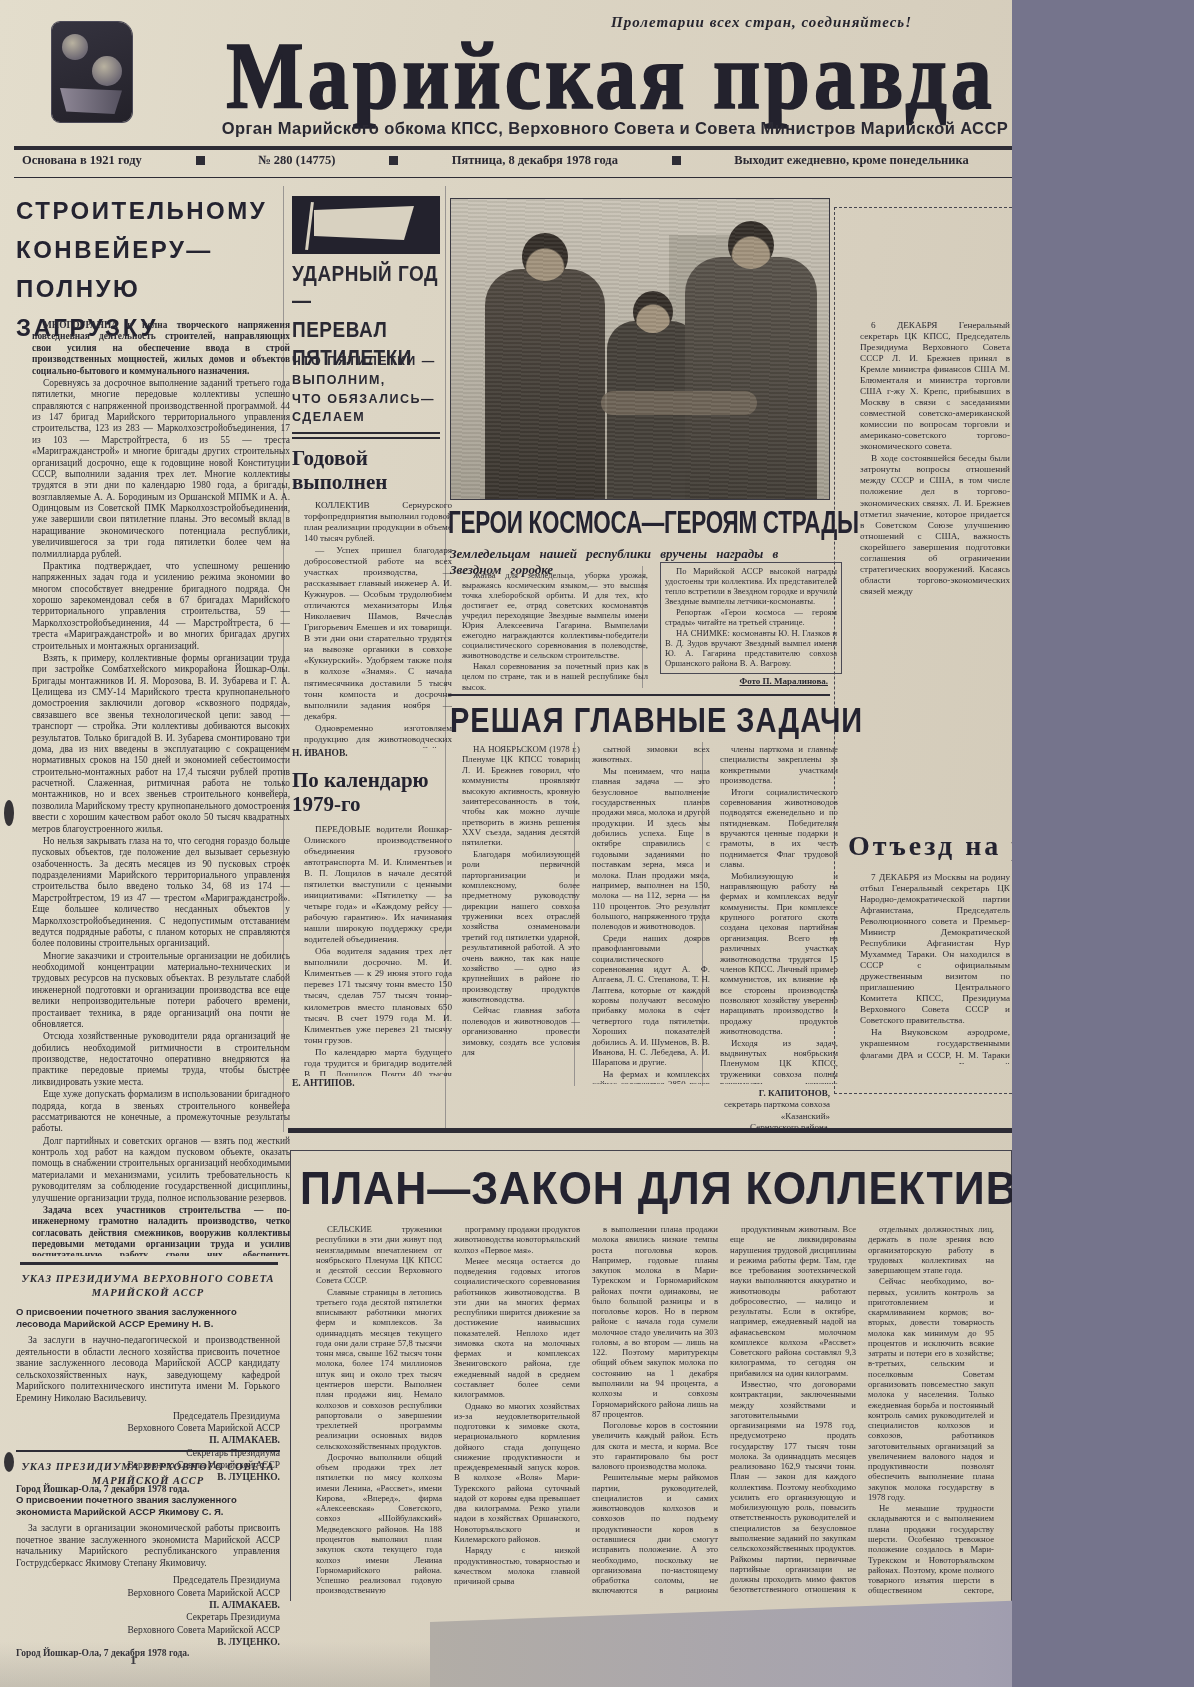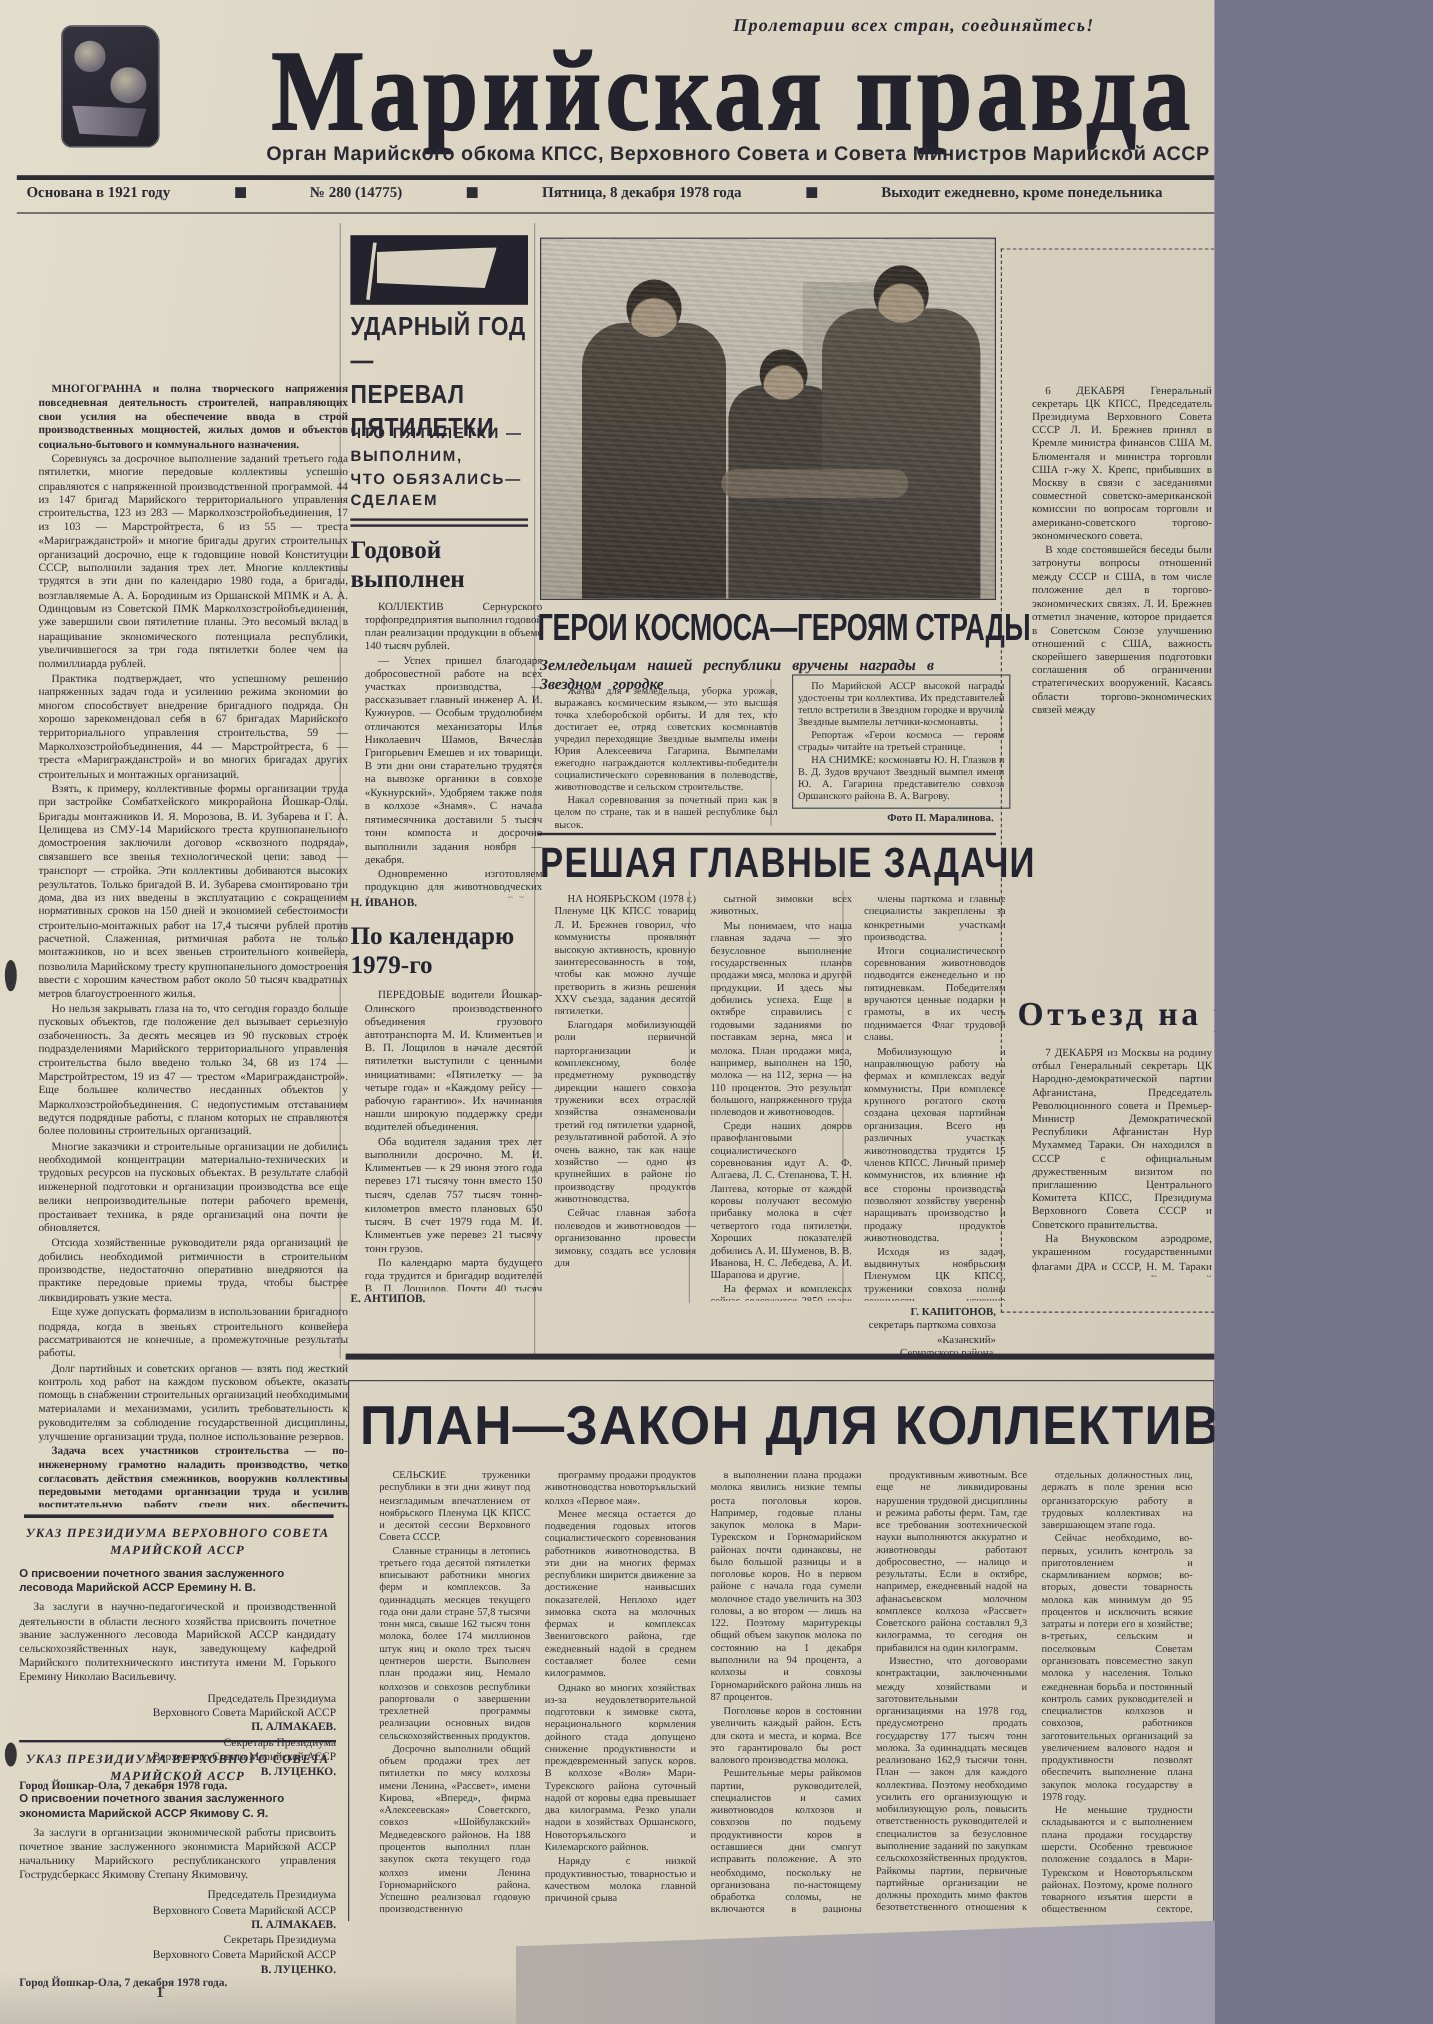--- a/index.html
+++ b/index.html
@@ -5,21 +5,21 @@
   html,body{margin:0;padding:0;background:#75748c;}
   .page{position:relative;width:1012px;height:1687px;overflow:hidden;
         background:linear-gradient(100deg,#e3ddcc 0%,#dcd5c4 35%,#d7cfbe 70%,#d2cab8 100%);
         font-family:"Liberation Serif",serif;color:#2c2b33;}
   .abs{position:absolute;}
   .vrule{position:absolute;width:1px;background:#56555f;opacity:.5;}
   .hrule{position:absolute;background:#2d2c35;}
   .txt{text-align:justify;margin-left:12px;}
   .txt p{margin:0 0 1px 0;text-indent:11px;text-align:justify;}
   .right{text-align:right;}
-  .bold{font-weight:700;}
+  .bold{font-weight:700;text-decoration:underline;}
 
   .slogan{right:100px;top:14px;font:700 15px "Liberation Serif",serif;font-style:italic;letter-spacing:1px;color:#26252f;}
   .emblem{left:52px;top:22px;width:80px;height:100px;background:linear-gradient(160deg,#35333f,#232129);border-radius:8px 14px 10px 8px;box-shadow:0 0 0 1px #4a4856;}
   .emblem .medal{position:absolute;border-radius:50%;background:radial-gradient(circle at 40% 35%,#b9b2a0,#6f6a74 70%);}
   .emblem .m1{left:10px;top:12px;width:26px;height:26px;}
   .emblem .m2{left:40px;top:34px;width:30px;height:30px;}
   .emblem .ribbon{position:absolute;left:8px;bottom:8px;width:62px;height:26px;background:linear-gradient(90deg,#8e8796,#55515f);clip-path:polygon(0 0,100% 10%,88% 100%,10% 90%);}
   .emblem .etxt{position:absolute;left:12px;top:66px;font:700 9px "Liberation Sans",sans-serif;color:#cfc8b8;letter-spacing:2px;}
 
   .title{left:132px;top:22px;width:958px;text-align:center;
@@ -130,20 +130,25 @@
     <span>Цена 2 коп.</span>
   </div>
   <div class="abs hrule" style="left:14px;top:177px;width:1146px;height:1px;"></div>
 
   <div class="vrule" style="left:283px;top:186px;height:946px;"></div>
   <div class="vrule" style="left:445px;top:186px;height:946px;"></div>
   <div class="vrule" style="left:642px;top:566px;height:122px;"></div>
   <div class="vrule" style="left:574px;top:742px;height:344px;"></div>
   <div class="vrule" style="left:702px;top:742px;height:344px;"></div>
 
+  <div class="abs ed-head">
+    <div>СТРОИТЕЛЬНОМУ</div>
+    <div>КОНВЕЙЕРУ—</div>
+    <div>ПОЛНУЮ ЗАГРУЗКУ</div>
+  </div>
   <div class="abs txt ed-body">
       <p>МНОГОГРАННА и полна творческого напряжения повседневная деятельность строителей, направляющих свои усилия на обеспечение ввода в строй производственных мощностей, жилых домов и объектов социально-бытового и коммунального назначения.</p>
       <p>Соревнуясь за досрочное выполнение заданий третьего года пятилетки, многие передовые коллективы успешно справляются с напряженной производственной программой. 44 из 147 бригад Марийского территориального управления строительства, 123 из 283 — Марколхозстройобъединения, 17 из 103 — Марстройтреста, 6 из 55 — треста «Маригражданстрой» и многие бригады других строительных организаций досрочно, еще к годовщине новой Конституции СССР, выполнили задания трех лет. Многие коллективы трудятся в эти дни по календарю 1980 года, а бригады, возглавляемые А. А. Бородиным из Оршанской МПМК и А. А. Одинцовым из Советской ПМК Марколхозстройобъединения, уже завершили свои пятилетние планы. Это весомый вклад в наращивание экономического потенциала республики, увеличившегося за три года пятилетки более чем на полмиллиарда рублей.</p>
       <p>Практика подтверждает, что успешному решению напряженных задач года и усилению режима экономии во многом способствует внедрение бригадного подряда. Он хорошо зарекомендовал себя в 67 бригадах Марийского территориального управления строительства, 59 — Марколхозстройобъединения, 44 — Марстройтреста, 6 — треста «Маригражданстрой» и во многих бригадах других строительных и монтажных организаций.</p>
       <p>Взять, к примеру, коллективные формы организации труда при застройке Сомбатхейского микрорайона Йошкар-Олы. Бригады монтажников И. Я. Морозова, В. И. Зубарева и Г. А. Целищева из СМУ-14 Марийского треста крупнопанельного домостроения заключили договор «сквозного подряда», связавшего все звенья технологической цепи: завод — транспорт — стройка. Эти коллективы добиваются высоких результатов. Только бригадой В. И. Зубарева смонтировано три дома, два из них введены в эксплуатацию с сокращением нормативных сроков на 150 дней и экономией себестоимости строительно-монтажных работ на 17,4 тысячи рублей против расчетной. Слаженная, ритмичная работа не только монтажников, но и всех звеньев строительного конвейера, позволила Марийскому тресту крупнопанельного домостроения ввести с хорошим качеством работ около 50 тысяч квадратных метров благоустроенного жилья.</p>
       <p>Но нельзя закрывать глаза на то, что сегодня гораздо больше пусковых объектов, где положение дел вызывает серьезную озабоченность. За десять месяцев из 90 пусковых строек подразделениями Марийского территориального управления строительства было введено только 34, 68 из 174 — Марстройтрестом, 19 из 47 — трестом «Маригражданстрой». Еще большее количество несданных объектов у Марколхозстройобъединения. С недопустимым отставанием ведутся подрядные работы, с планом которых не справляются более половины строительных организаций.</p>
       <p>Многие заказчики и строительные организации не добились необходимой концентрации материально-технических и трудовых ресурсов на пусковых объектах. В результате слабой инженерной подготовки и организации производства все еще велики непроизводительные потери рабочего времени, простаивает техника, в ряде организаций она почти не обновляется.</p>
       <p>Отсюда хозяйственные руководители ряда организаций не добились необходимой ритмичности в строительном производстве, недостаточно оперативно внедряются на практике передовые приемы труда, чтобы быстрее ликвидировать узкие места.</p>
       <p>Еще хуже допускать формализм в использовании бригадного подряда, когда в звеньях строительного конвейера рассматриваются не конечные, а промежуточные результаты работы.</p>
       <p>Долг партийных и советских органов — взять под жесткий контроль ход работ на каждом пусковом объекте, оказать помощь в снабжении строительных организаций необходимыми материалами и механизмами, усилить требовательность к руководителям за соблюдение государственной дисциплины, улучшение организации труда, полное использование резервов.</p>

